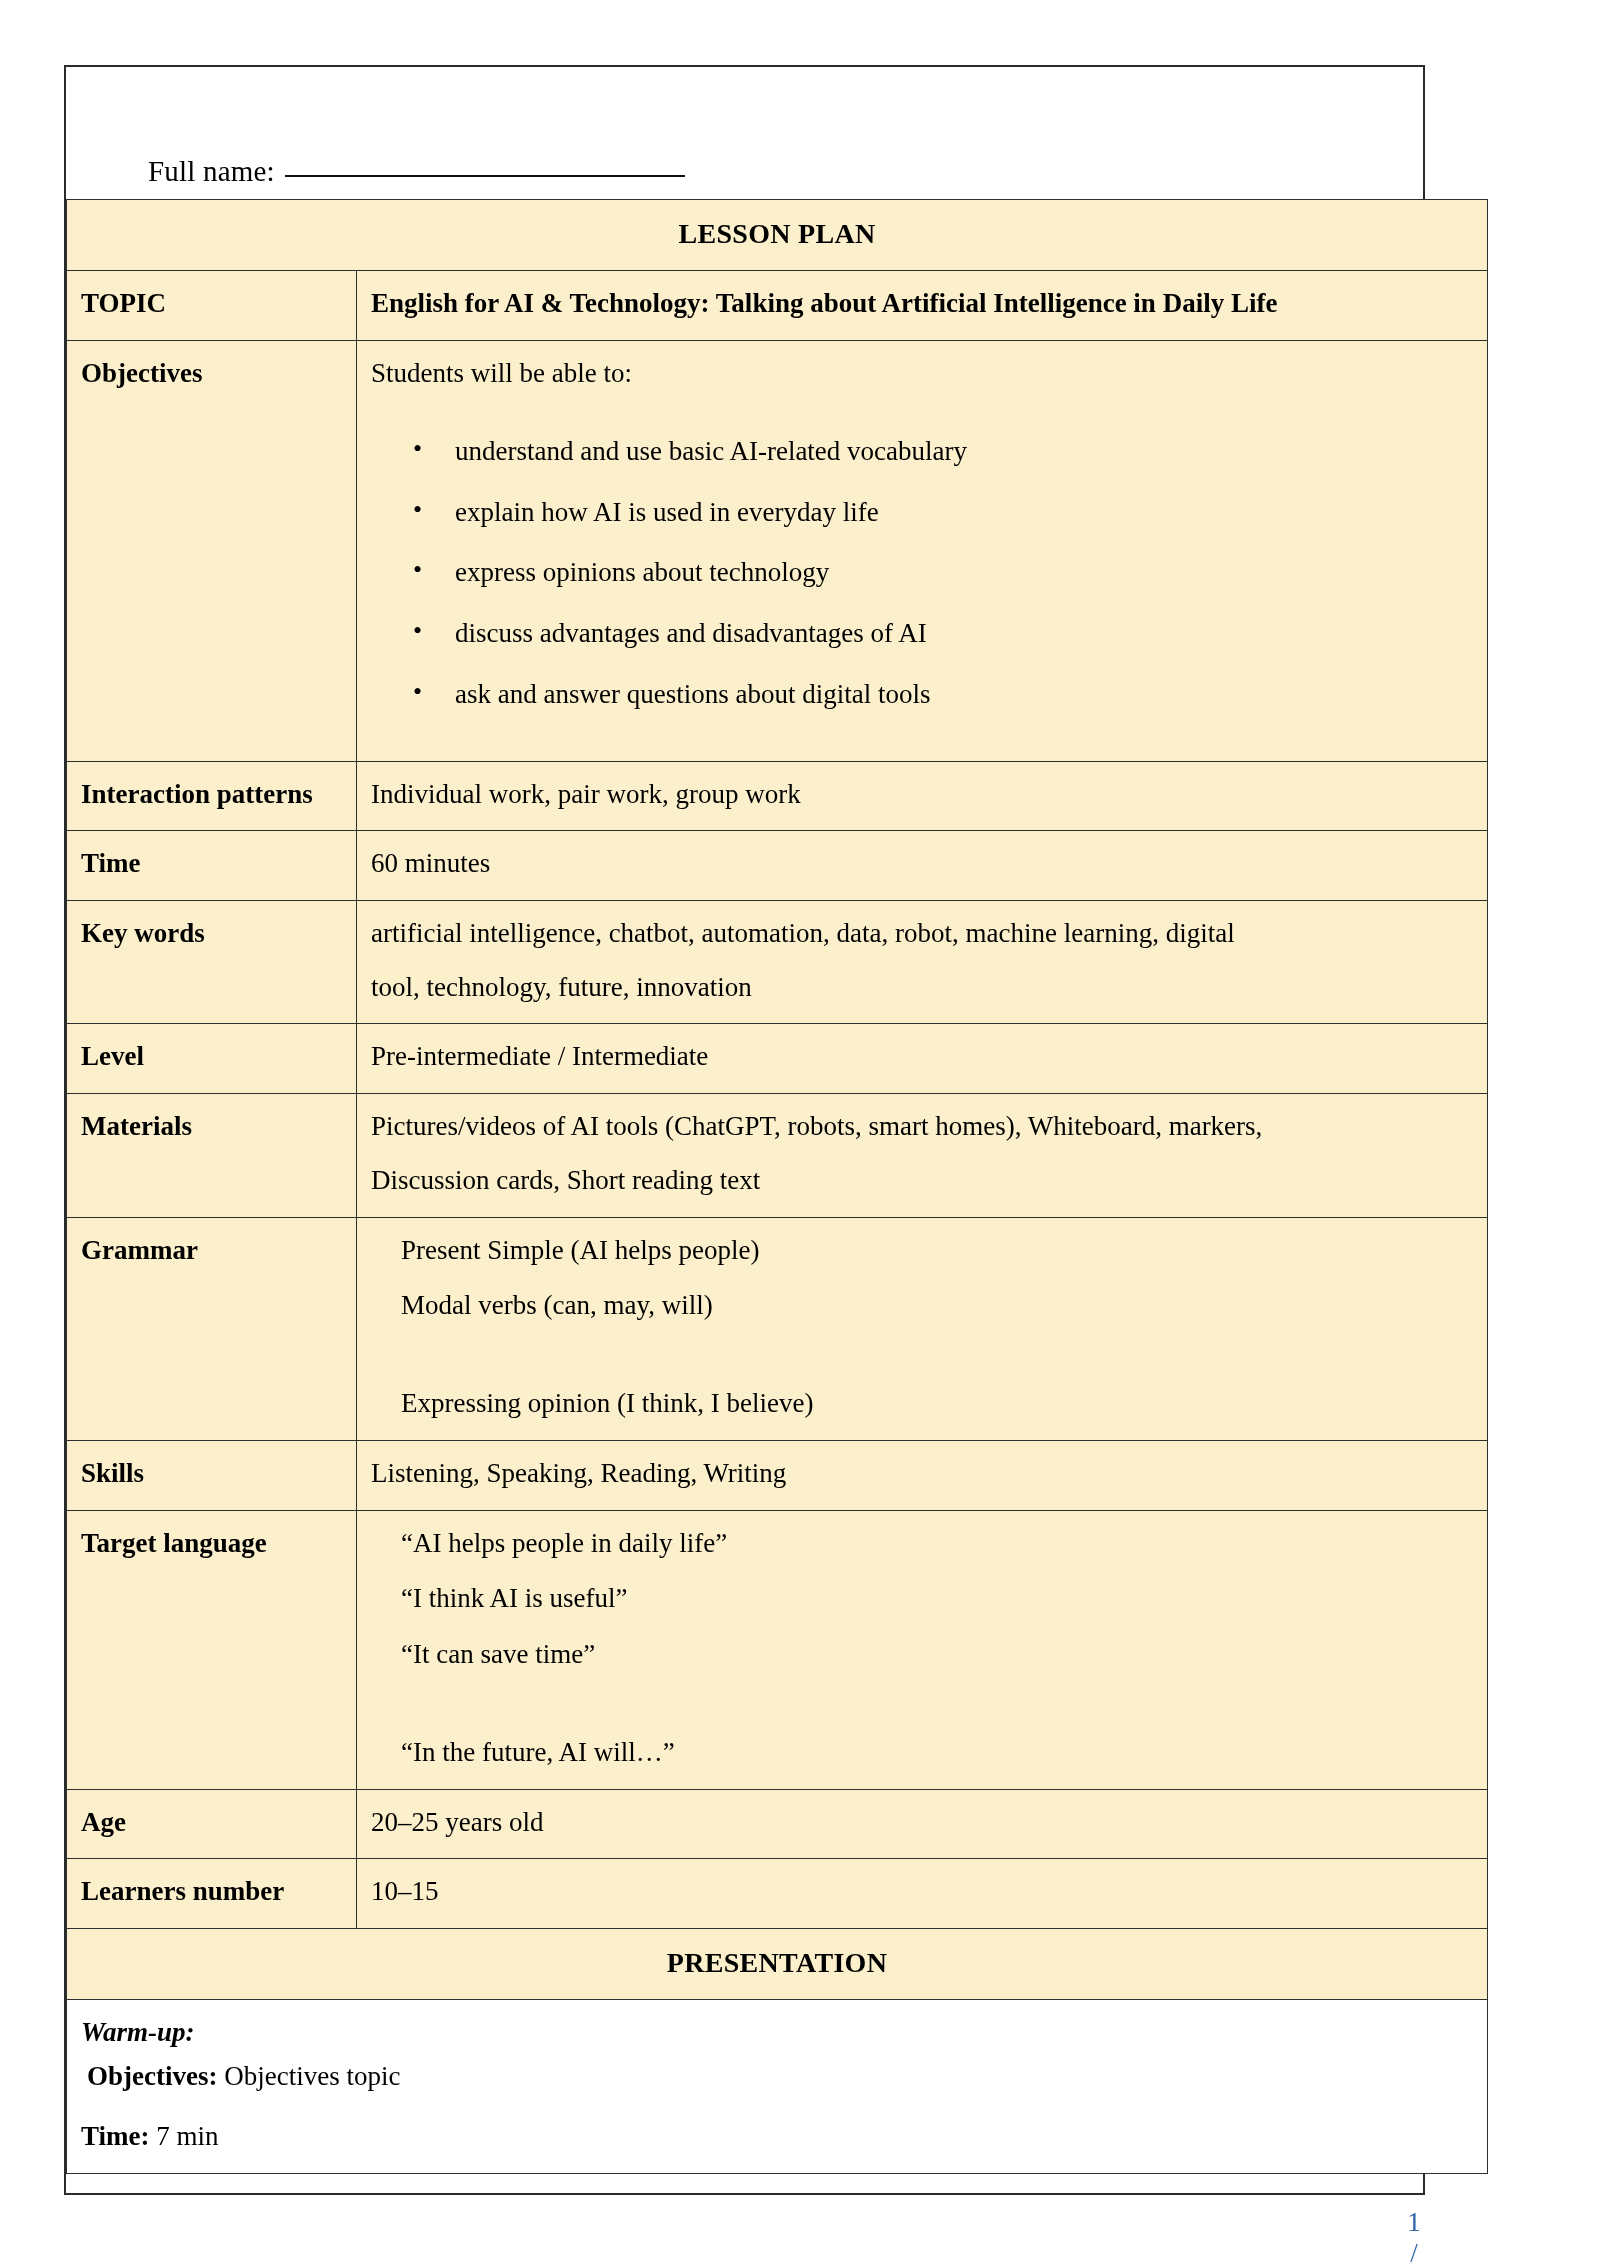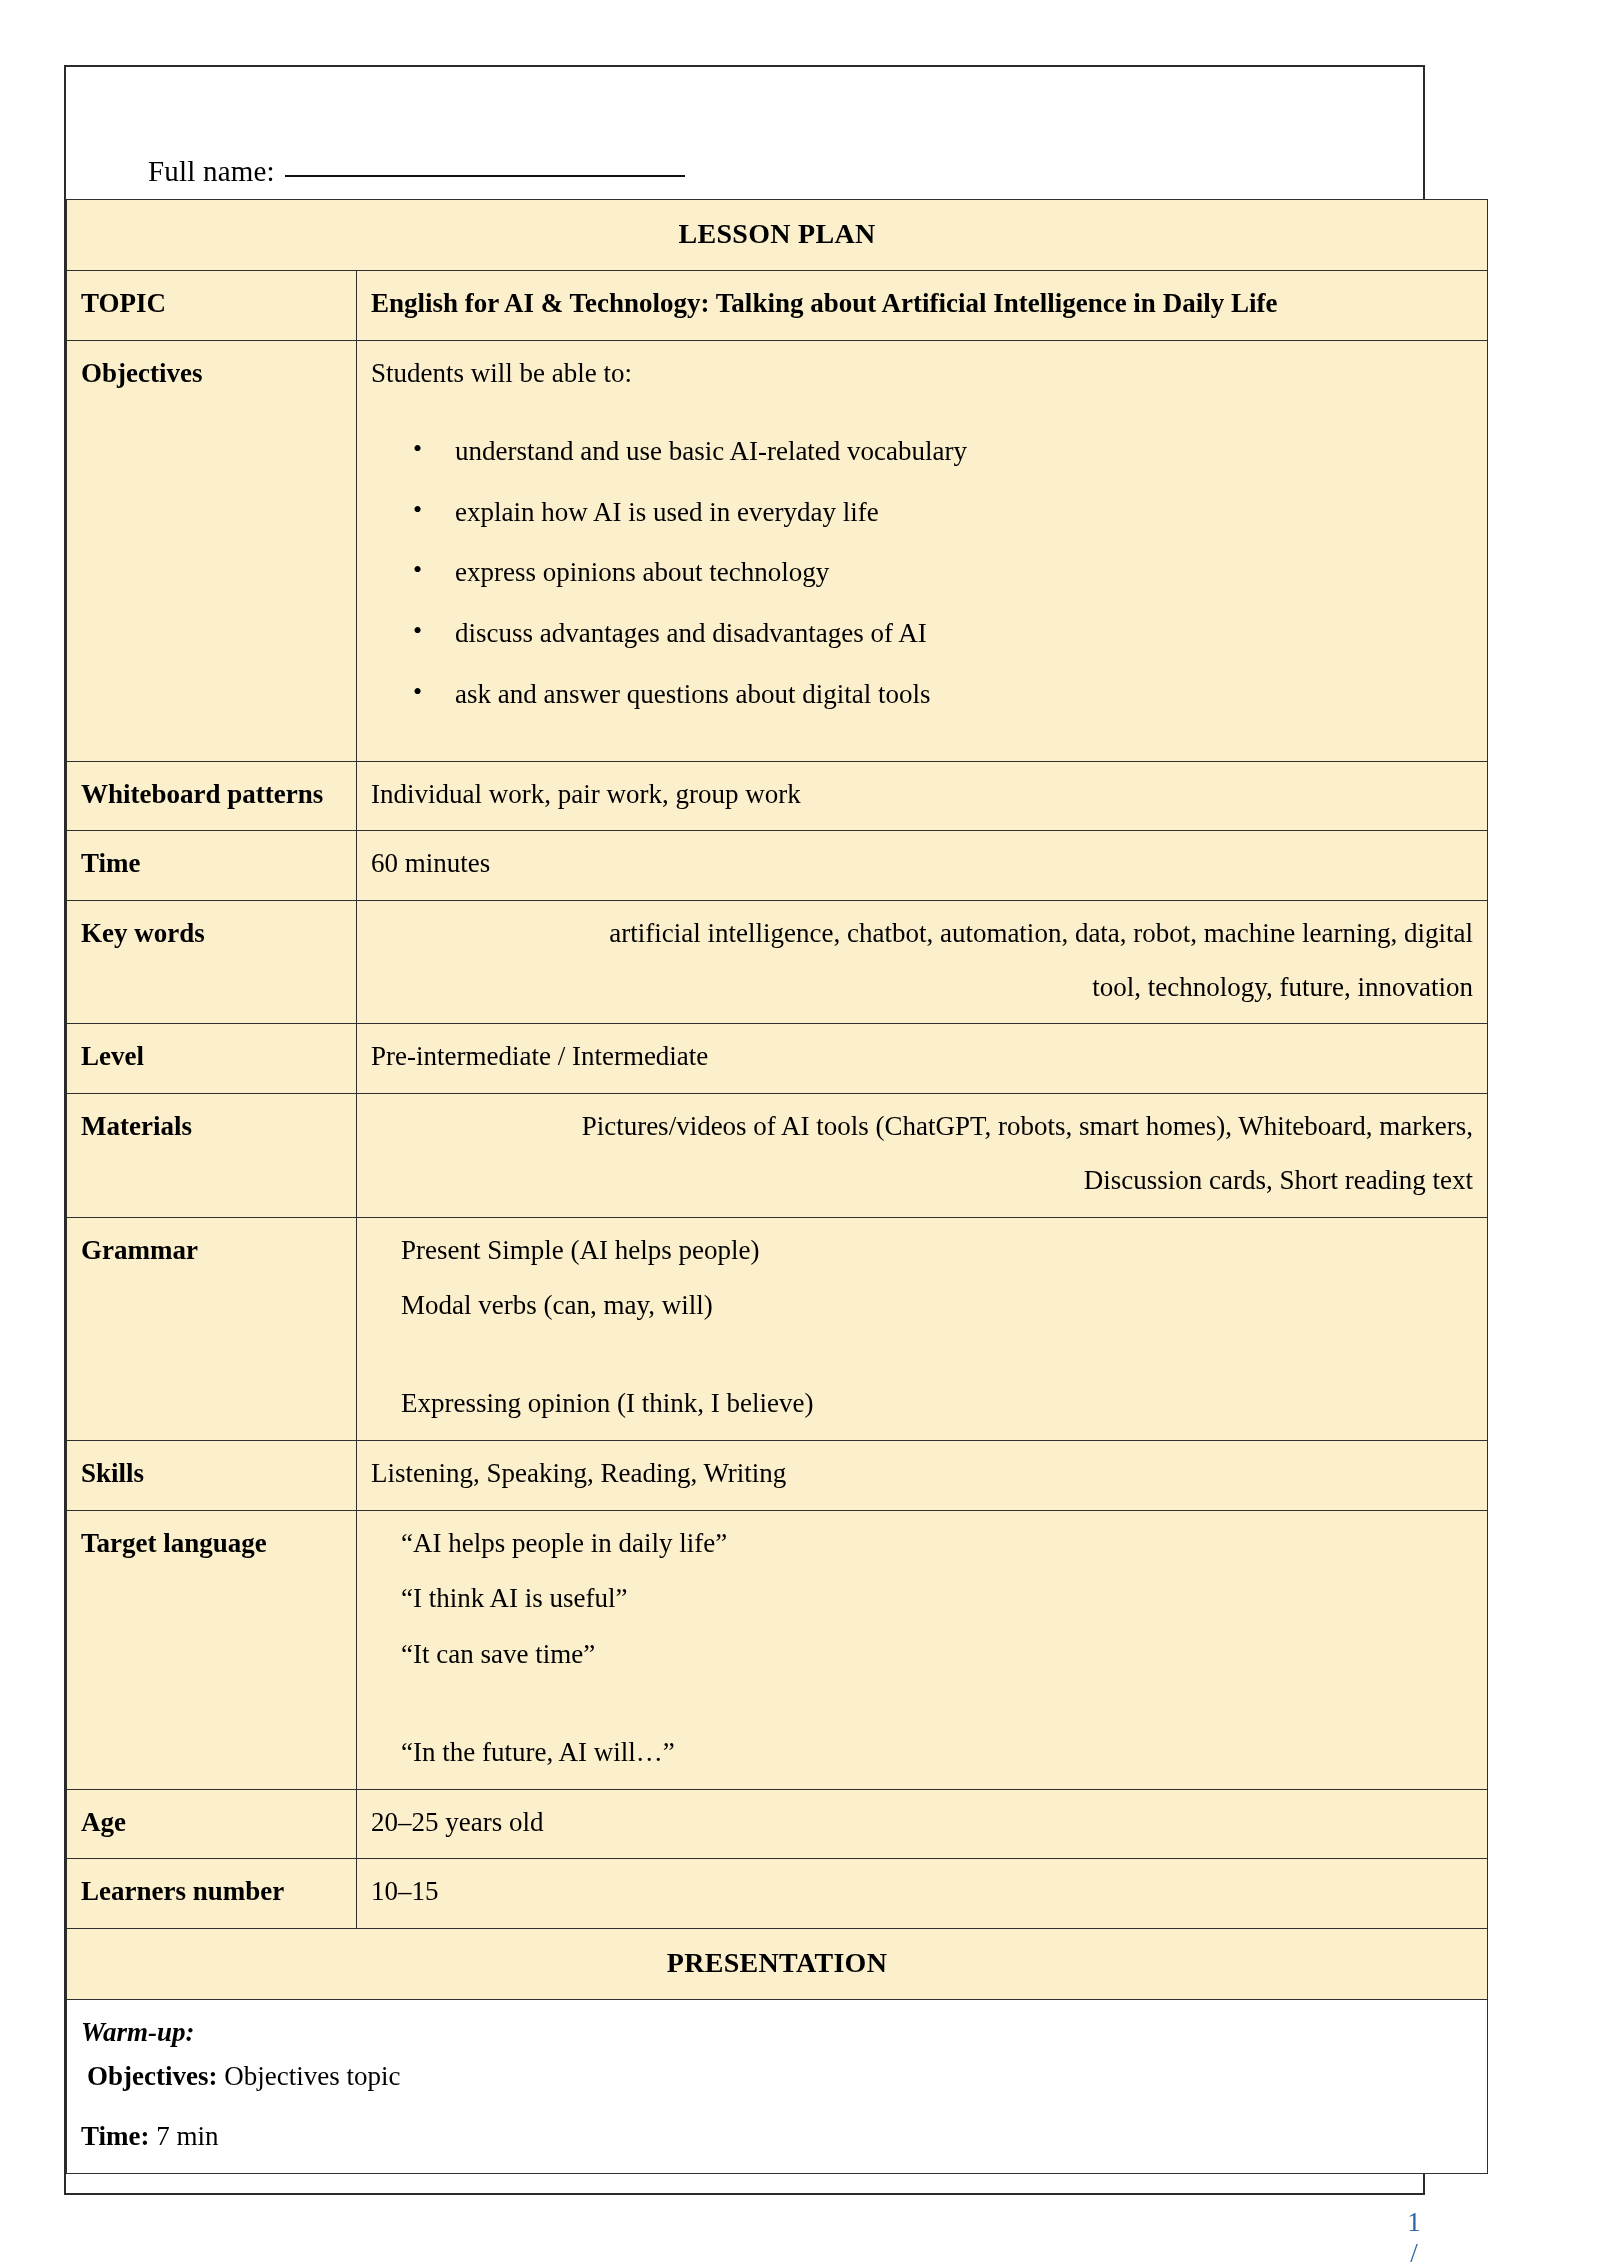--- a/index.html
+++ b/index.html
@@ -104,21 +104,21 @@
   ul.objectives li:last-child { margin-bottom: 0; }
   ul.objectives li .bullet-dot {
     position: absolute;
     left: 0;
     top: -2px;
     font-size: 26px;
     line-height: 1.62;
   }
 
   
-  .wrap-line { display: block; margin-bottom: 10px; text-align: right; }
+  .wrap-line { display: block; margin-bottom: 10px; }
   .wrap-line:last-child { margin-bottom: 0; }
 
   
   .indent-block { padding-left: 30px; }
   .indent-block .ib-line { display: block; margin-bottom: 12px; }
   .indent-block .ib-gap { display: block; height: 42px; }
   .indent-block .ib-line:last-child { margin-bottom: 0; }
 
   
   td.presentation-body {
@@ -178,21 +178,21 @@
             <li><span class="bullet-dot">•</span><span>understand and use basic AI-related vocabulary</span></li>
             <li><span class="bullet-dot">•</span><span>explain how AI is used in everyday life</span></li>
             <li><span class="bullet-dot">•</span><span>express opinions about technology</span></li>
             <li><span class="bullet-dot">•</span><span>discuss advantages and disadvantages of AI</span></li>
             <li><span class="bullet-dot">•</span><span>ask and answer questions about digital tools</span></li>
           </ul>
         </td>
       </tr>
 
       <tr>
-        <td class="label-cell">Whiteboard patterns</td>
+        <td class="label-cell">Interaction patterns</td>
         <td class="value-cell">Individual work, pair work, group work</td>
       </tr>
 
       <tr>
         <td class="label-cell">Time</td>
         <td class="value-cell">60 minutes</td>
       </tr>
 
       <tr>
         <td class="label-cell">Key words</td>

